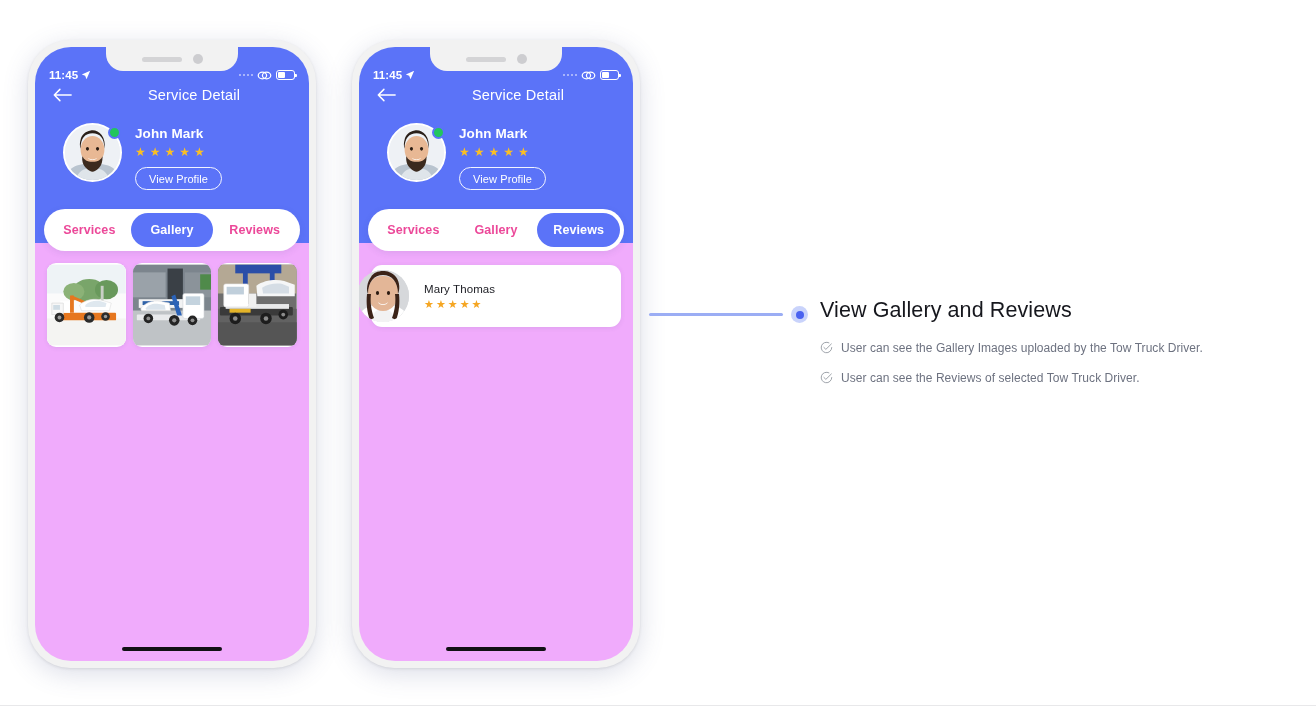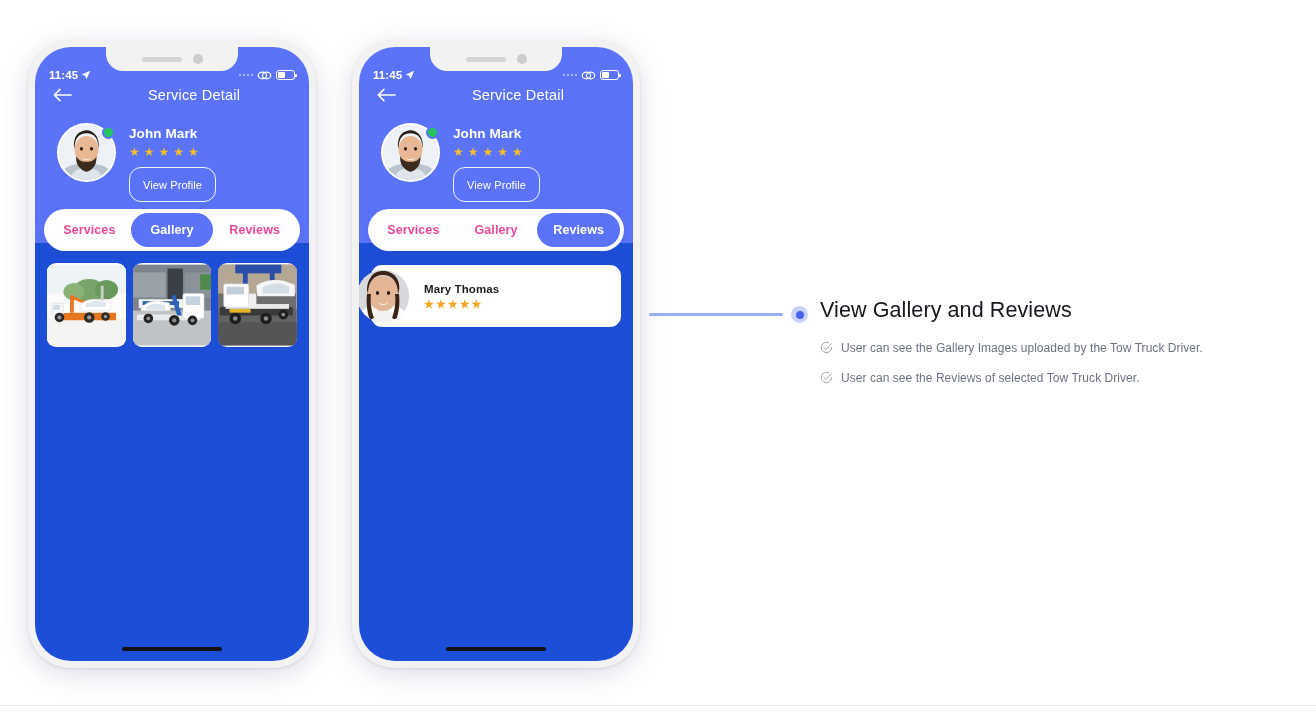--- a/index.html
+++ b/index.html
@@ -166,21 +166,21 @@
     color: #ffffff;
     font-size: 14.5px;
     font-weight: 500;
     letter-spacing: .2px;
   }
 
   
   .profile {
     position: absolute;
     top: 76px;
-    left: 22px;
+    left: 28px;
     right: 16px;
     display: flex;
     align-items: flex-start;
     gap: 13px;
     z-index: 20;
   }
   .avatar-wrap {
     position: relative;
     width: 59px; height: 59px;
     flex: none;
@@ -217,21 +217,21 @@
     gap: 4px;
     font-size: 12px;
     line-height: 1;
     color: #fbbf24;
   }
   .view-profile {
     margin-top: 9px;
     display: inline-flex;
     align-items: center;
     justify-content: center;
-    height: 35px;
+    height: 23px;
     padding: 0 13px;
     border: 1.3px solid rgba(255,255,255,.92);
     border-radius: 12px;
     color: #ffffff;
     font-size: 11px;
     letter-spacing: .1px;
     cursor: pointer;
     background: transparent;
     box-sizing: border-box;
   }
@@ -268,23 +268,22 @@
   .tab.active {
     background: #5b73f8;
     color: #ffffff;
   }
 
   
   .screen-body {
     position: absolute;
     top: 196px;
     left: 0; right: 0; bottom: 0;
-    background: #1d4ed8;
+    background: #f0abfc;
     z-index: 5;
-    font-weight: bold;
   }
 
   
   .gallery {
     position: absolute;
     top: 20px;
     left: 12px;
     right: 12px;
     display: flex;
     gap: 7px;

